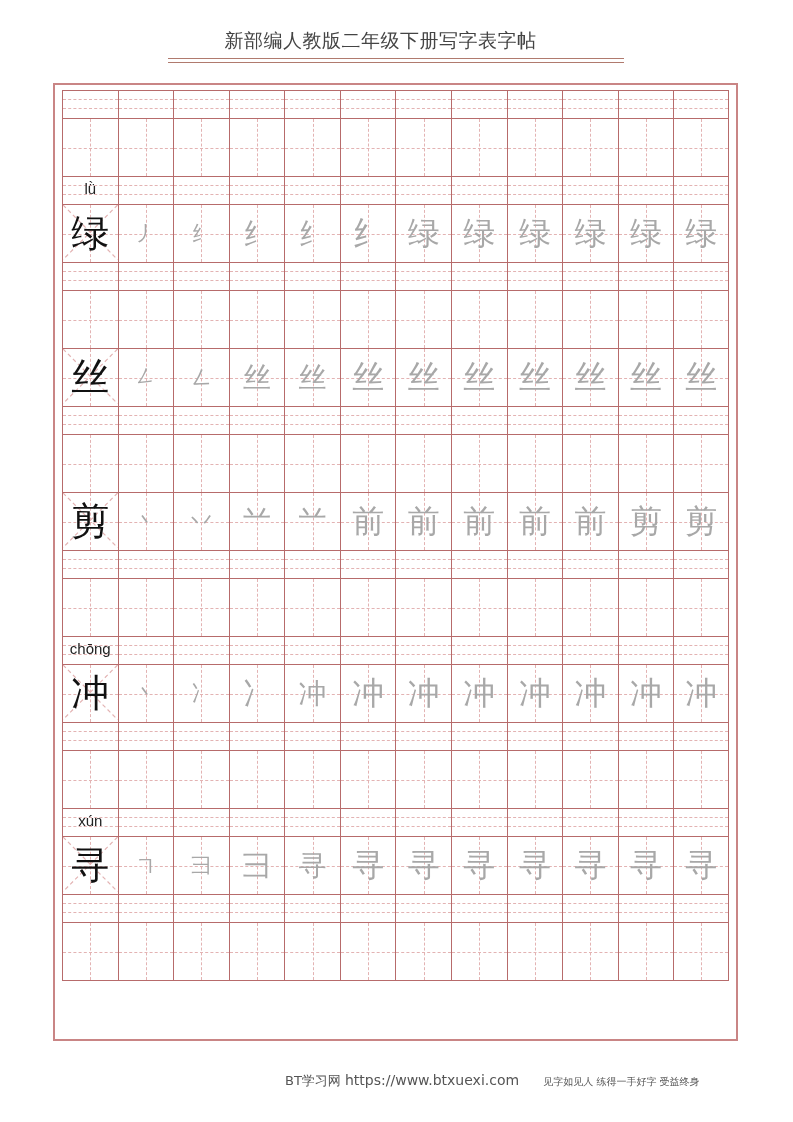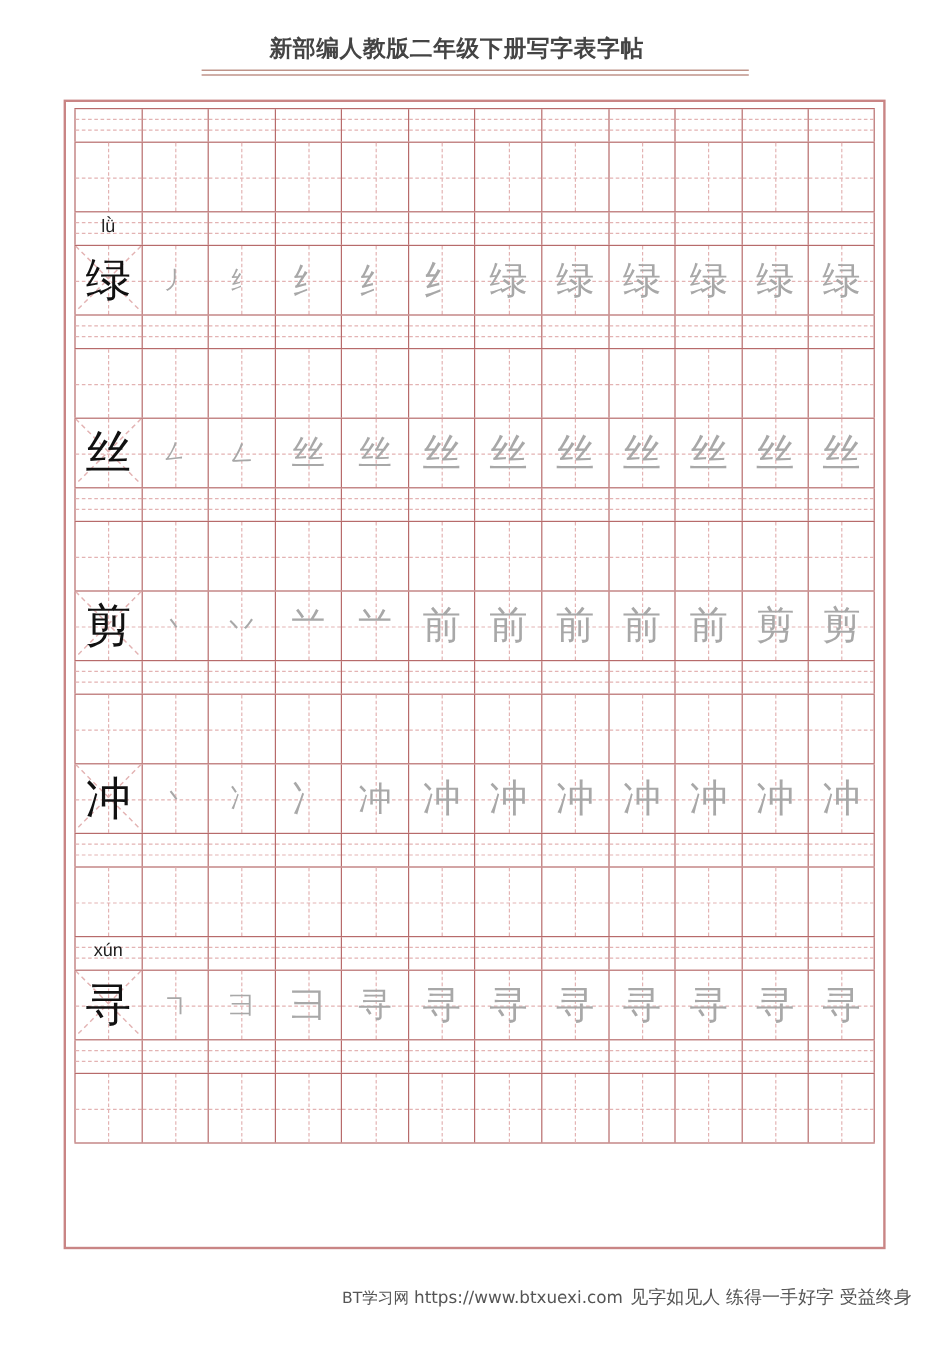--- a/index.html
+++ b/index.html
@@ -1,19 +1,19 @@
 <!DOCTYPE html>
 <html><head>
 <meta charset="utf-8">
 <style>
   html, body { margin: 0; padding: 0; background: #ffffff; }
   body { width: 793px; height: 1122px; position: relative; overflow: hidden;
          font-family: "DejaVu Sans", "Liberation Sans", sans-serif; }
   .title { position: absolute; left: 0; top: 28px; width: 761px; text-align: center;
-           font-size: 19px; color: #444; letter-spacing: 0.5px; font-weight: bold; }
+           font-size: 19px; color: #444; letter-spacing: 0.5px; }
   .title-rule { position: absolute; left: 168px; width: 456px; height: 1px; background: #b07a6e; }
   .frame { position: absolute; left: 53px; top: 83px; width: 685px; height: 958px;
            border: 2px solid #c98585; box-sizing: border-box; }
   .grid { position: absolute; left: 62px; top: 90px; width: 667px; }
   .pair { position: relative; }
   .band { position: relative; height: 28px; display: flex; border-top: 1.5px solid #b76b6b; box-sizing: border-box; }
   .box  { position: relative; height: 58px; display: flex; border-top: 1.5px solid #b76b6b; box-sizing: border-box; }
   .cell { position: relative; flex: 0 0 55.58px; border-left: 1.5px solid #b76b6b; box-sizing: border-box; }
   .cell:last-child { border-right: 1.5px solid #b76b6b; }
   .band .cell::before, .band .cell::after { content: ""; position: absolute; left: 0; right: 0;
@@ -25,21 +25,21 @@
   .diag { position: absolute; inset: 0; }
   .grid-bottom { height: 0; border-top: 1.5px solid #b76b6b; }
   .pinyin { position: absolute; left: 0; right: 0; top: 3px; text-align: center; font-size: 15px; color: #222; z-index: 2;
             font-family: "Liberation Sans", sans-serif; }
   .model { position: absolute; inset: 0; display: flex; align-items: center; justify-content: center;
            font-size: 38px; color: #111; z-index: 2; font-family: "DejaVu Serif", serif; }
   .trace { position: absolute; inset: 0; display: flex; align-items: center; justify-content: center;
            font-size: 32px; color: #a8a8a8; z-index: 2; font-family: "DejaVu Sans", sans-serif; }
   .footer { position: absolute; top: 1072px; left: 285px; font-size: 13px; color: #555; white-space: nowrap; }
   .footer .url { font-size: 14px; }
-  .footer .motto { font-size: 15px; margin-left: 2px; }
+  .footer .motto { font-size: 10px; margin-left: 20px; }
 </style>
 </head>
 <body>
 
 <div class="title">新部编人教版二年级下册写字表字帖</div>
 <div class="title-rule" style="top:58px;"></div>
 <div class="title-rule" style="top:62px;"></div>
 
 <div class="frame"></div>
 
@@ -306,20 +306,36 @@
         <div class="cell"></div>
         <div class="cell"></div>
         <div class="cell"></div>
         <div class="cell"></div>
         <div class="cell"></div>
         <div class="cell"></div>
         <div class="cell"></div>
       </div>
     </div>
     <div class="pair">
+      <div class="band">
+        <div class="cell">
+          <span class="pinyin">chōng</span>
+        </div>
+        <div class="cell"></div>
+        <div class="cell"></div>
+        <div class="cell"></div>
+        <div class="cell"></div>
+        <div class="cell"></div>
+        <div class="cell"></div>
+        <div class="cell"></div>
+        <div class="cell"></div>
+        <div class="cell"></div>
+        <div class="cell"></div>
+        <div class="cell"></div>
+      </div>
       <div class="box">
         <div class="cell">
           <svg class="diag" viewBox="0 0 100 100" preserveAspectRatio="none">
             <path d="M0 0 L100 100" stroke="#e3b3b3" stroke-width="1.2" stroke-dasharray="4 3" vector-effect="non-scaling-stroke" fill="none"></path>
             <path d="M100 0 L0 100" stroke="#e3b3b3" stroke-width="1.2" stroke-dasharray="4 3" vector-effect="non-scaling-stroke" fill="none"></path>
           </svg>
           <span class="model">冲</span>
         </div>
         <div class="cell">
           <span class="trace" style="font-size: 20px;">丶</span>

